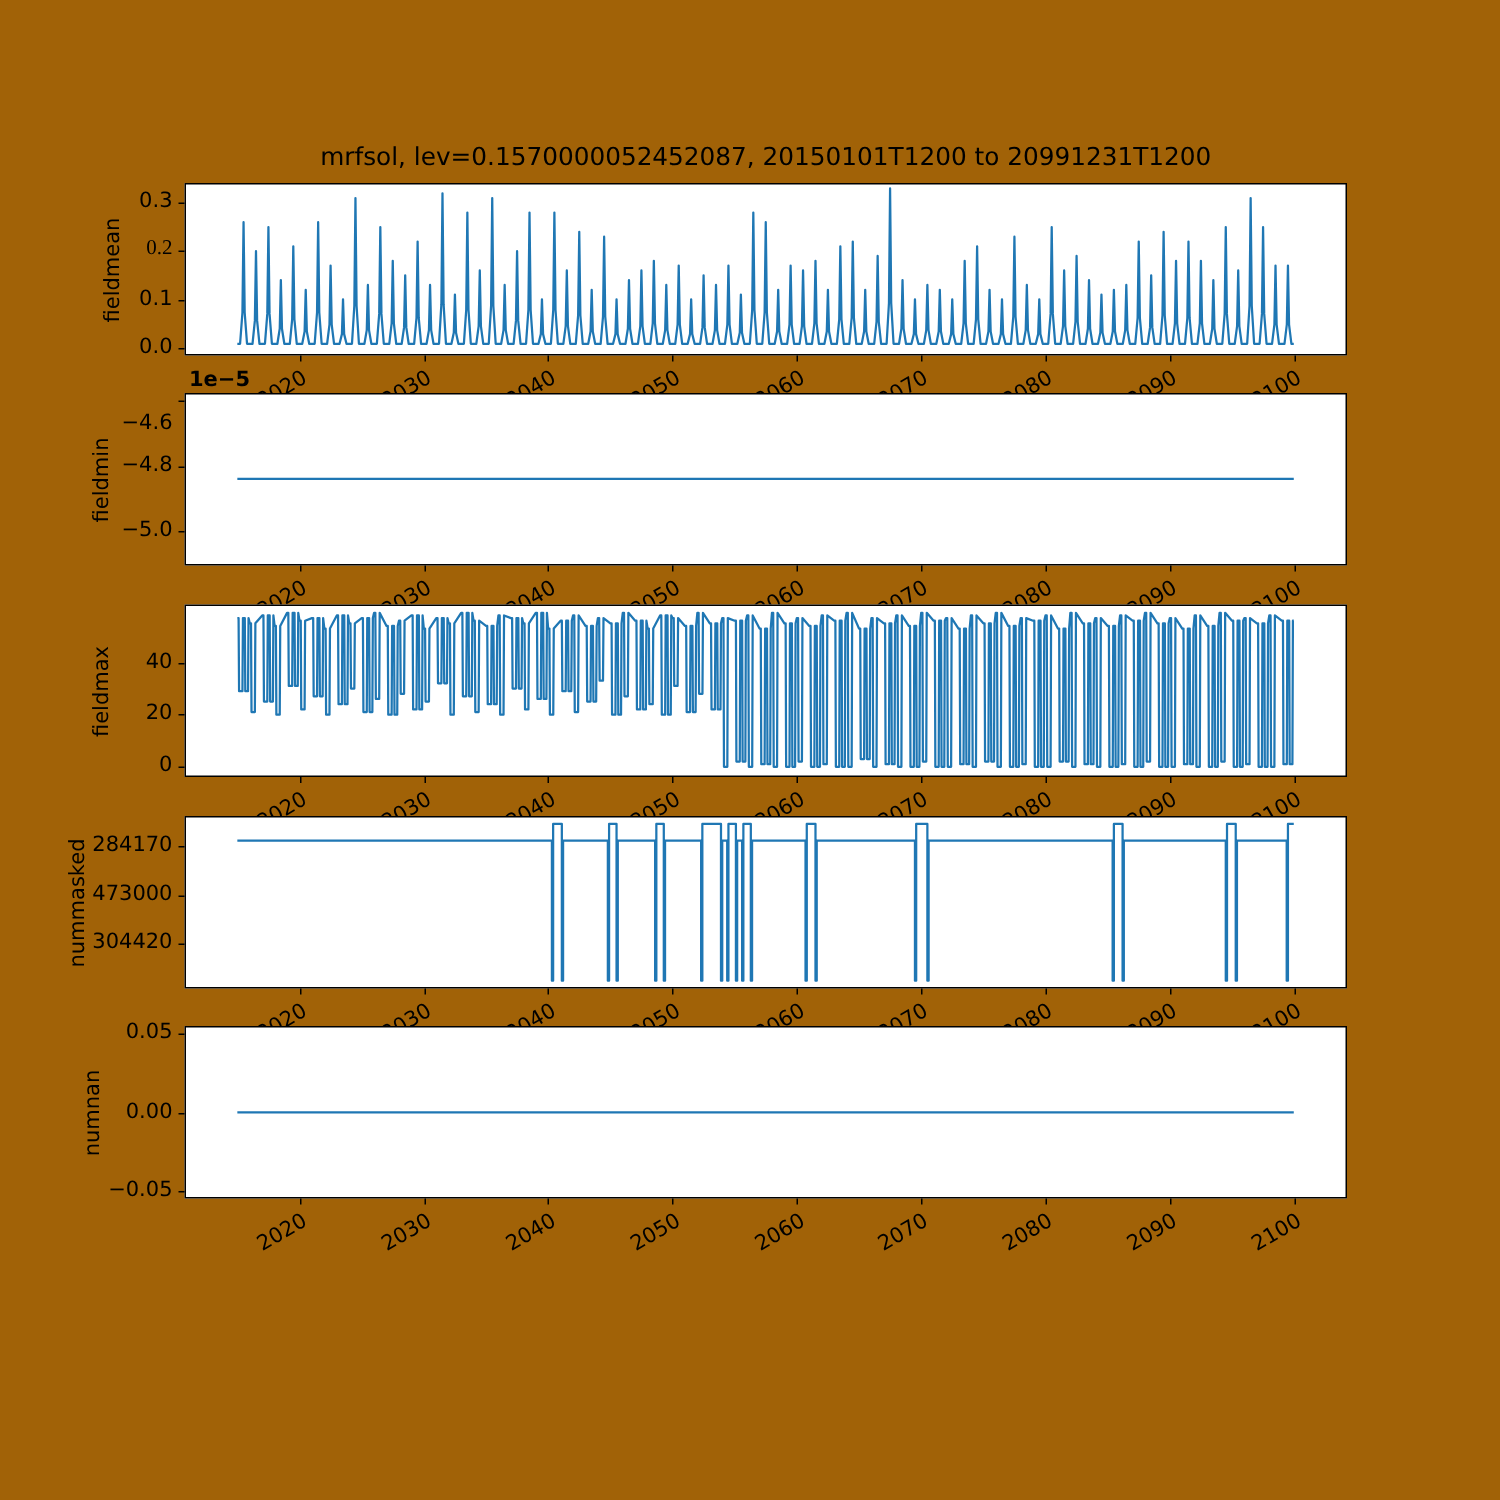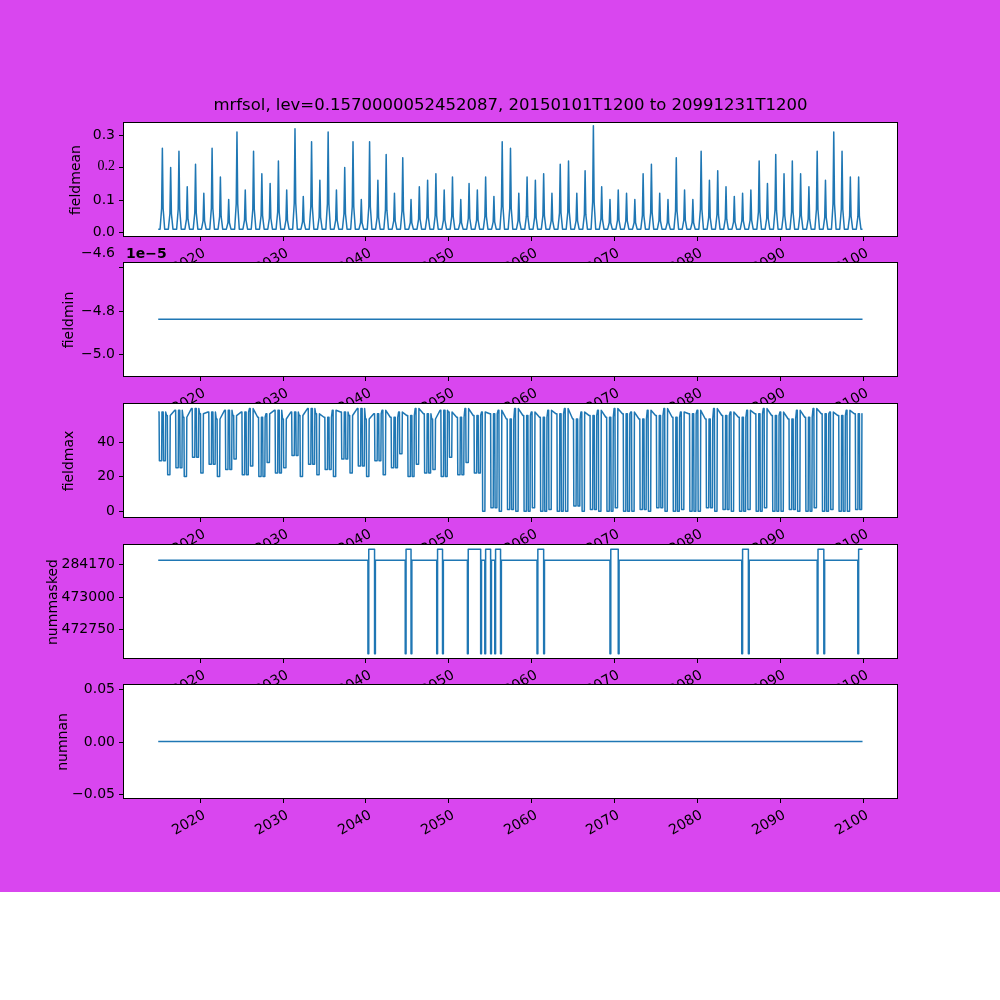--- a/index.html
+++ b/index.html
@@ -1,16 +1,16 @@
 <!DOCTYPE html>
 <html><head>
 <meta charset="utf-8">
 <style>
   html,body{margin:0;padding:0;background:#fff;}
-  #fig{position:relative;width:1000px;height:892px;background:#d946ef;
+  #fig{position:relative;width:1000px;height:1000px;background:#a16207;
        font-family:"DejaVu Sans","Liberation Sans",sans-serif;color:#000;overflow:hidden;}
   #title{position:absolute;left:123px;width:775px;top:95px;text-align:center;
          font-size:16.5px;white-space:nowrap;}
   #xlabel{position:absolute;left:123px;width:775px;top:845px;text-align:center;font-size:14px;}
   #offset-text{position:absolute;left:126px;top:245px;font-size:14px;font-weight:bold;}
   .axes{position:absolute;left:123px;width:775px;height:115px;background:#fff;
         border:1px solid #000;box-sizing:border-box;z-index:2;overflow:hidden;}
   .axes svg{position:absolute;left:-1px;top:-1px;}
   .strip{position:absolute;left:123px;width:775px;height:40px;z-index:1;}
   .xanchor{position:absolute;top:0;width:0;height:0;}
@@ -98,21 +98,21 @@
     <div class="tickmark" style="left: 448.3px; top: 237px; width: 1px; height: 4px;"></div>
     <div class="tickmark" style="left: 531.2px; top: 237px; width: 1px; height: 4px;"></div>
     <div class="tickmark" style="left: 614.1px; top: 237px; width: 1px; height: 4px;"></div>
     <div class="tickmark" style="left: 697px; top: 237px; width: 1px; height: 4px;"></div>
     <div class="tickmark" style="left: 779.9px; top: 237px; width: 1px; height: 4px;"></div>
     <div class="tickmark" style="left: 862.8px; top: 237px; width: 1px; height: 4px;"></div>
     <div class="ylabel-wrap" style="left: 75px; top: 179.5px;">
       <span class="ylabel">fieldmean</span>
     </div>
     <div class="tickmark" style="left: 119px; top: 267px; width: 4px; height: 1px;"></div>
-    <div class="yticklabel" style="left: 45px; top: 244px;">−4.6</div>
+    <div class="yticklabel" style="left: 45px; top: 274px;">−4.6</div>
     <div class="tickmark" style="left: 119px; top: 310.6px; width: 4px; height: 1px;"></div>
     <div class="yticklabel" style="left: 45px; top: 301.6px;">−4.8</div>
     <div class="tickmark" style="left: 119px; top: 354.1px; width: 4px; height: 1px;"></div>
     <div class="yticklabel" style="left: 45px; top: 345.1px;">−5.0</div>
     <div class="strip" style="top: 381px;">
       <div class="xanchor" style="left: 76.7px;">
         <span class="xticklabel">2020</span>
       </div>
       <div class="xanchor" style="left: 159.6px;">
         <span class="xticklabel">2030</span>
@@ -192,21 +192,21 @@
     <div class="tickmark" style="left: 448.3px; top: 518px; width: 1px; height: 4px;"></div>
     <div class="tickmark" style="left: 531.2px; top: 518px; width: 1px; height: 4px;"></div>
     <div class="tickmark" style="left: 614.1px; top: 518px; width: 1px; height: 4px;"></div>
     <div class="tickmark" style="left: 697px; top: 518px; width: 1px; height: 4px;"></div>
     <div class="tickmark" style="left: 779.9px; top: 518px; width: 1px; height: 4px;"></div>
     <div class="tickmark" style="left: 862.8px; top: 518px; width: 1px; height: 4px;"></div>
     <div class="ylabel-wrap" style="left: 68px; top: 460.5px;">
       <span class="ylabel">fieldmax</span>
     </div>
     <div class="tickmark" style="left: 119px; top: 629.1px; width: 4px; height: 1px;"></div>
-    <div class="yticklabel" style="left: 45px; top: 620.1px;">472750</div>
+    <div class="yticklabel" style="left: 45px; top: 620.1px;">304420</div>
     <div class="tickmark" style="left: 119px; top: 596.7px; width: 4px; height: 1px;"></div>
     <div class="yticklabel" style="left: 45px; top: 587.7px;">473000</div>
     <div class="tickmark" style="left: 119px; top: 564.2px; width: 4px; height: 1px;"></div>
     <div class="yticklabel" style="left: 45px; top: 555.2px;">284170</div>
     <div class="strip" style="top: 663px;">
       <div class="xanchor" style="left: 76.7px;">
         <span class="xticklabel">2020</span>
       </div>
       <div class="xanchor" style="left: 159.6px;">
         <span class="xticklabel">2030</span>

